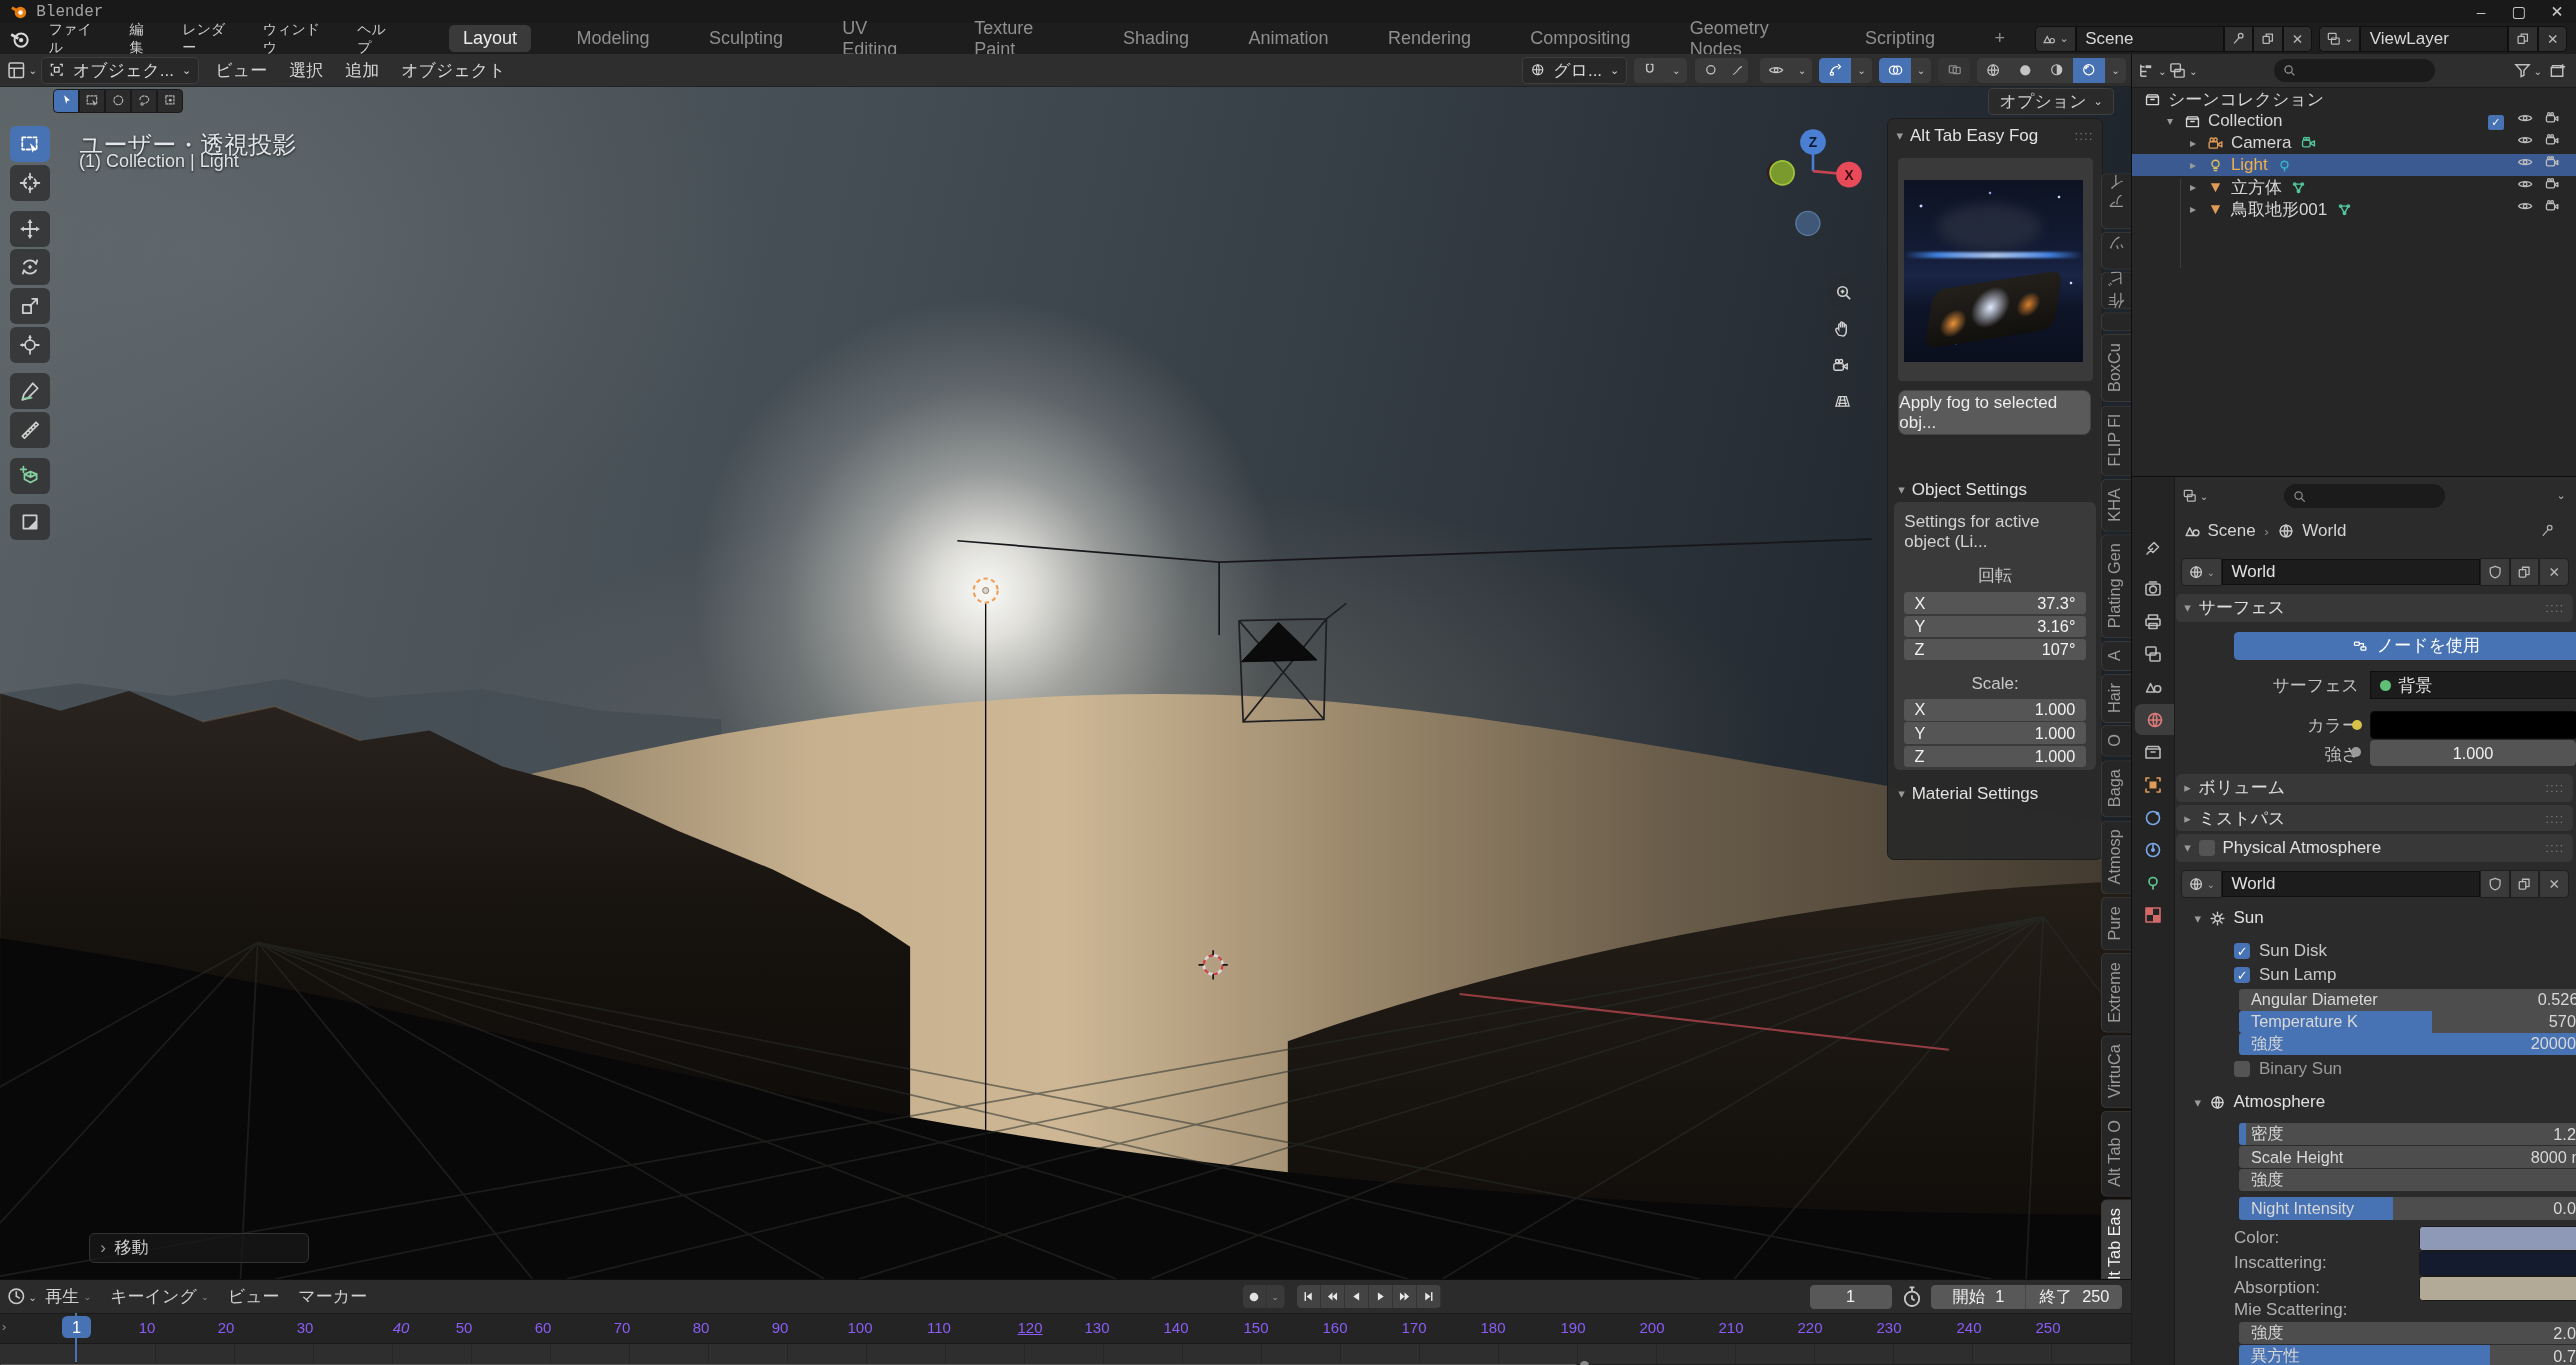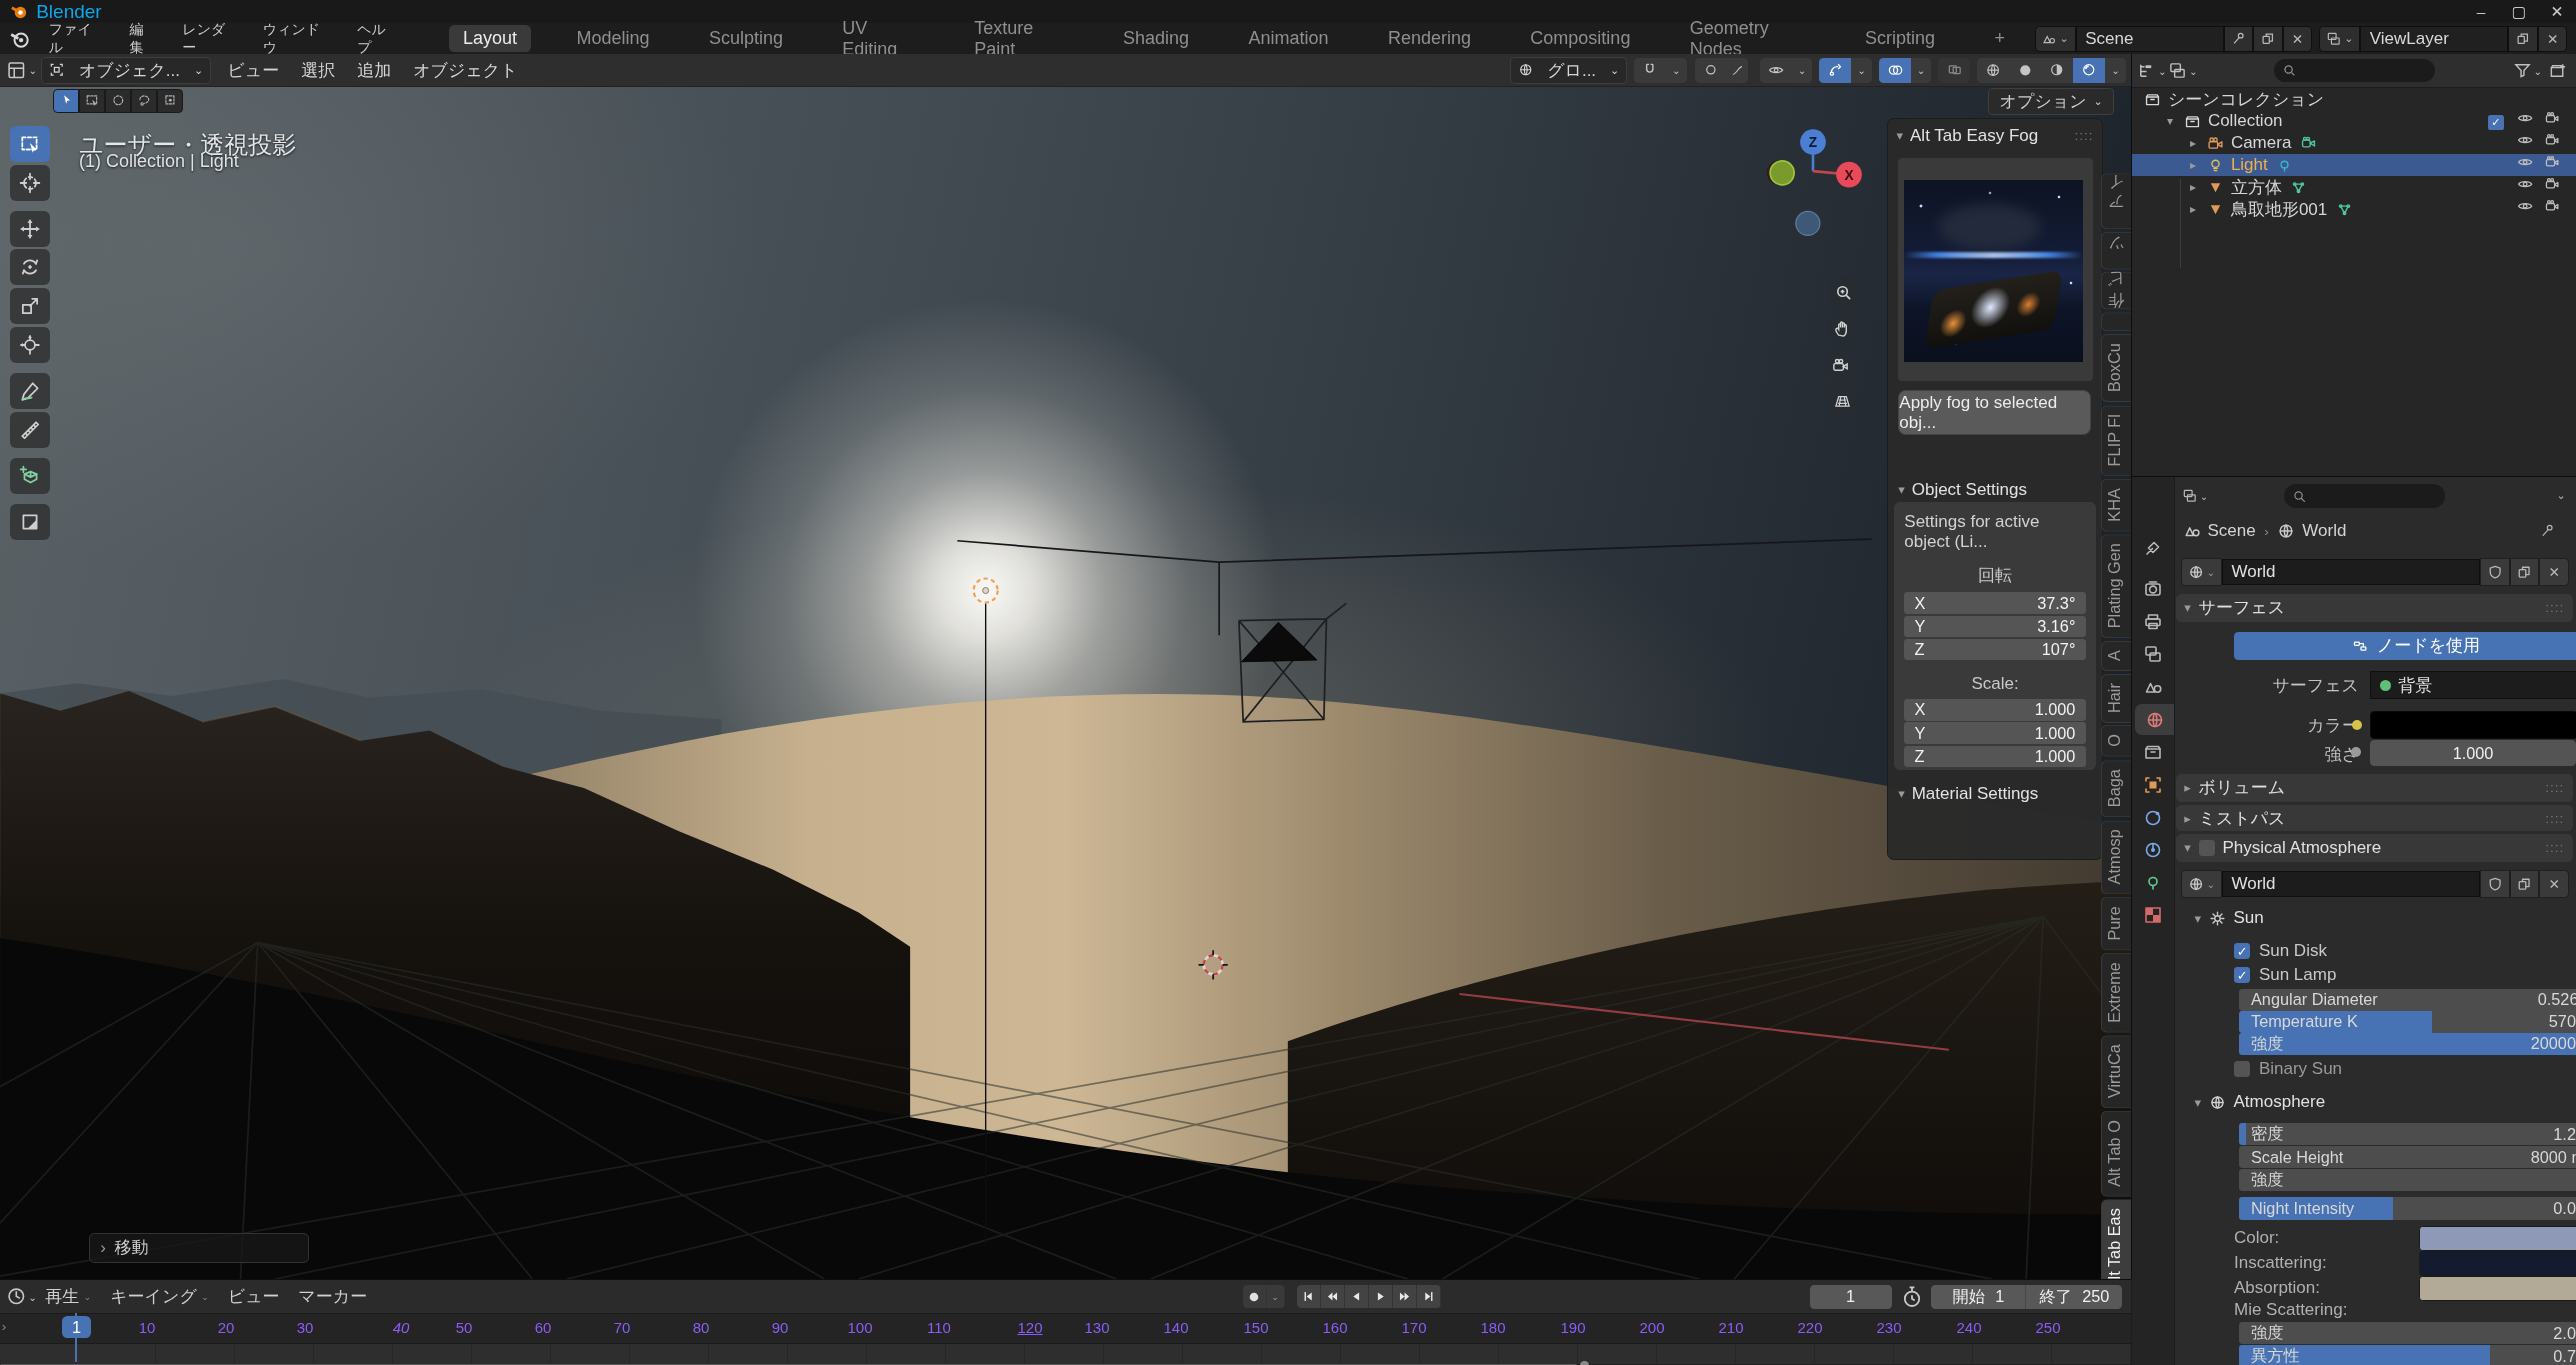--- a/index.html
+++ b/index.html
@@ -4,38 +4,38 @@
 <style>
   html,body{margin:0;padding:0;}
   body{width:2576px;height:1365px;background:#1d1d1d;font-family:"Liberation Sans","DejaVu Sans",sans-serif;overflow:hidden;position:relative;color:#d0d0d0;}
   .abs{position:absolute;}
   .flex{display:flex;align-items:center;}
   .ic{display:inline-flex;align-items:center;justify-content:center;flex:0 0 auto;}
   .ic svg{display:block;width:100%;height:100%;}
   svg{overflow:visible;}
   
   #titlebar{left:0;top:0;width:2576px;height:23px;background:#191919;}
-  #title-text{font-size:19px;color:#0ea5e9;}
+  #title-text{font-size:16px;color:#a3a3a3;font-family:Liberation Mono, monospace;}
   .winbtn{width:38px;height:23px;display:flex;align-items:center;justify-content:center;color:#c8c8c8;font-size:15.5px;}
   #menubar{left:0;top:23px;width:2576px;height:31px;background:#1d1d1d;border-bottom:0.9px solid #0e0e0e;}
   .menu-item{font-size:14px;color:#cfcfcf;padding:0 13px;height:31px;display:flex;align-items:center;}
   .ws-tab{font-size:18px;color:#8f8f8f;padding:2.6px 13.7px;margin:0 16px;border-radius:5.2px;}
   .ws-tab.active{background:#3a3a3a;color:#ececec;}
   .db-field{background:#202020;border:0.9px solid #0f0f0f;height:24px;display:flex;align-items:center;font-size:17px;color:#d8d8d8;padding:0 8.6px;}
   .db-btn{background:#2e2e2e;border:0.9px solid #0f0f0f;height:24px;width:27.5px;display:flex;align-items:center;justify-content:center;color:#b8b8b8;}
   
   #viewport{left:0;top:54px;width:2131px;height:1225px;overflow:hidden;border-right:0.9px solid #0d0d0d;
     background:
     radial-gradient(circle 292px at 986px 537px, rgba(255,255,252,.96) 0px, rgba(250,248,242,.85) 47px, rgba(236,234,226,.5) 120px, rgba(214,214,208,.22) 202px, rgba(200,202,198,0) 292px),
     radial-gradient(ellipse 945px 369px at 1116px 687px, rgba(196,184,158,.26), rgba(0,0,0,0) 70%),
     radial-gradient(ellipse 773px 447px at 223px 197px, rgba(132,140,142,.22), rgba(0,0,0,0) 70%),
     linear-gradient(102deg,#5a6266 0%,#4e565c 22%,#424b52 40%,#363e45 58%,#282f36 76%,#1e252c 90%,#181e24 100%);}
   #vp-header{left:0;top:0;width:2131px;height:32px;background:#2e2e2e;border-bottom:0.9px solid #222;display:flex;align-items:center;}
   .vph-menu{font-size:17px;color:#d6d6d6;padding:0 11px;}
-  .hdr-btn{background:#282828;border:0.9px solid #3e3e3e;border-radius:4.3px;height:25px;display:flex;align-items:center;padding:0 6.9px;gap:14px;font-size:17px;color:#d6d6d6;}
+  .hdr-btn{background:#282828;border:0.9px solid #3e3e3e;border-radius:4.3px;height:25px;display:flex;align-items:center;padding:0 6.9px;gap:8px;font-size:17px;color:#d6d6d6;}
   .tog{width:32px;height:25px;background:#3a3a3a;display:flex;align-items:center;justify-content:center;color:#c4c4c4;}
   .tog.on{background:#4772b3;color:#fff;}
   .tog.chev{width:20.6px;}
   #vp-toolrow{left:0;top:32px;width:2131px;height:29px;display:flex;align-items:center;}
   .selmode{width:24px;height:22px;background:#2b2b2b;border:0.9px solid #1a1a1a;display:flex;align-items:center;justify-content:center;color:#b0b0b0;}
   .selmode.on{background:#4772b3;color:#fff;}
   #options-btn{position:absolute;right:17px;top:34px;height:25px;background:#2a2a2a;border:0.9px solid #3f3f3f;border-radius:4.3px;display:flex;align-items:center;gap:6.9px;padding:0 10.3px;font-size:17px;color:#cfcfcf;}
   
   #vp-toolbar{left:10.3px;top:72px;width:43px;display:flex;flex-direction:column;}
   .toolbtn{width:40px;height:36px;background:#2e2e2ecc;border-radius:6px;margin-bottom:2.6px;display:flex;align-items:center;justify-content:center;color:#cfcfcf;}

